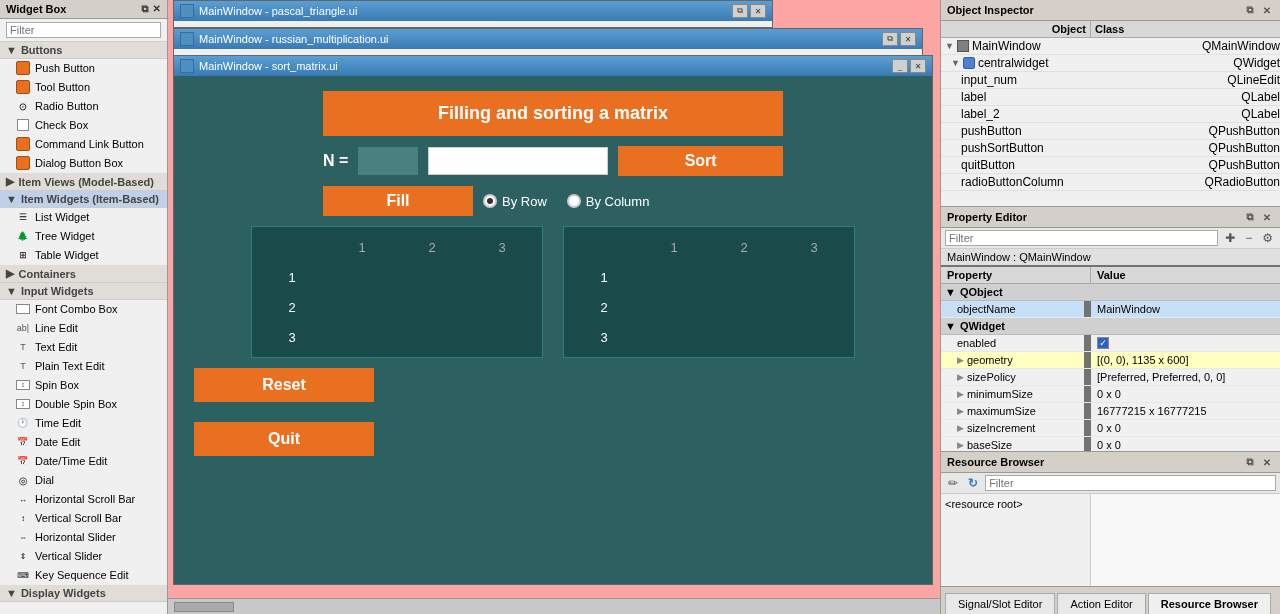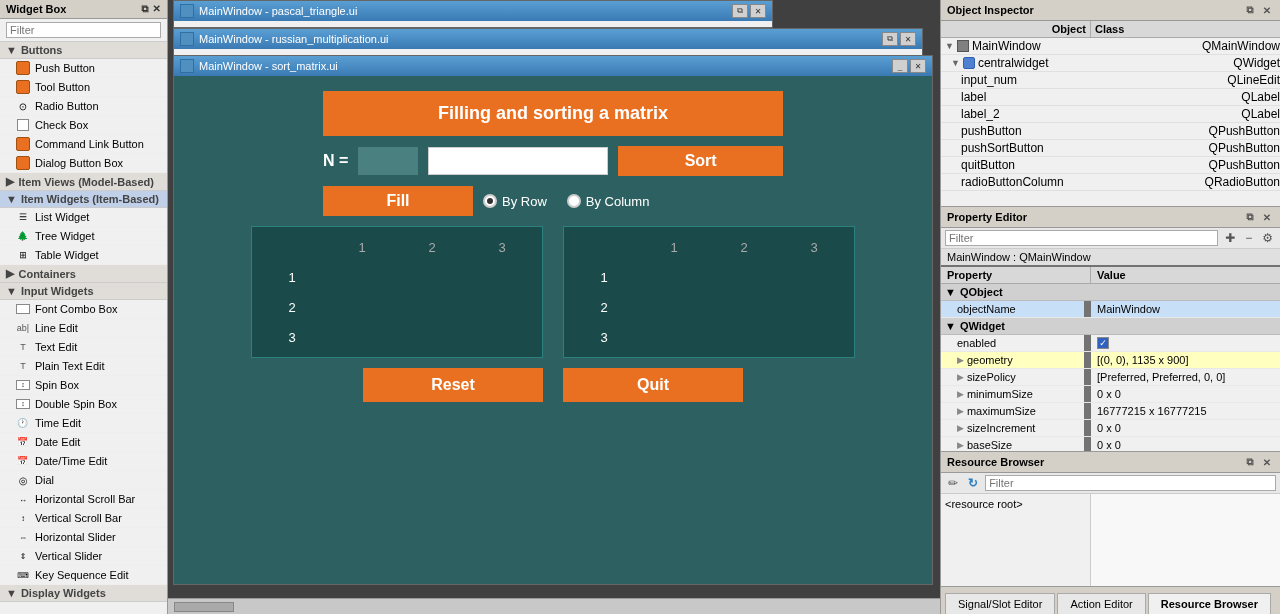--- a/index.html
+++ b/index.html
@@ -72,21 +72,21 @@
       height: 614px;
       display: flex;
       flex-direction: column;
       background: #a0a0a0;
       overflow: hidden;
     }
     #windows-area {
       flex: 1;
       position: relative;
       overflow: hidden;
-      background: #404040;
+      background: #fca5a5;
     }
 
     
     .qt-window {
       position: absolute;
       background: #f0f0f0;
       border: 1px solid #666;
       display: flex;
       flex-direction: column;
     }
@@ -235,20 +235,21 @@
       font-size: 13px;
     }
     .sm-matrix-table th { color: #aaa; font-weight: normal; }
     .sm-matrix-table td { background: #1a4a4a; }
 
     .sm-row3 {
       display: flex;
       gap: 20px;
       width: 100%;
       justify-content: center;
+      flex-direction: column;
     }
     .sm-reset-btn {
       background: #e87020;
       color: white;
       font-size: 16px;
       font-weight: bold;
       padding: 8px 40px;
       border: none;
       cursor: pointer;
       width: 180px;
@@ -888,21 +889,21 @@
         <div class="pe-col-prop">enabled</div>
         <div class="pe-col-val">
             <div class="pe-checkbox-val"></div>
           </div>
       </div>
       <div class="pe-row highlighted">
         <div class="pe-col-prop">
           <span style="font-size:9px; color:#888;">▶</span>
           geometry
         </div>
-        <div class="pe-col-val">[(0, 0), 1135 x 900]</div>
+        <div class="pe-col-val">[(0, 0), 1135 x 600]</div>
       </div>
       <div class="pe-row">
         <div class="pe-col-prop">
           <span style="font-size:9px; color:#888;">▶</span>
           sizePolicy
         </div>
         <div class="pe-col-val">[Preferred, Preferred, 0, 0]</div>
       </div>
       <div class="pe-row">
         <div class="pe-col-prop">

